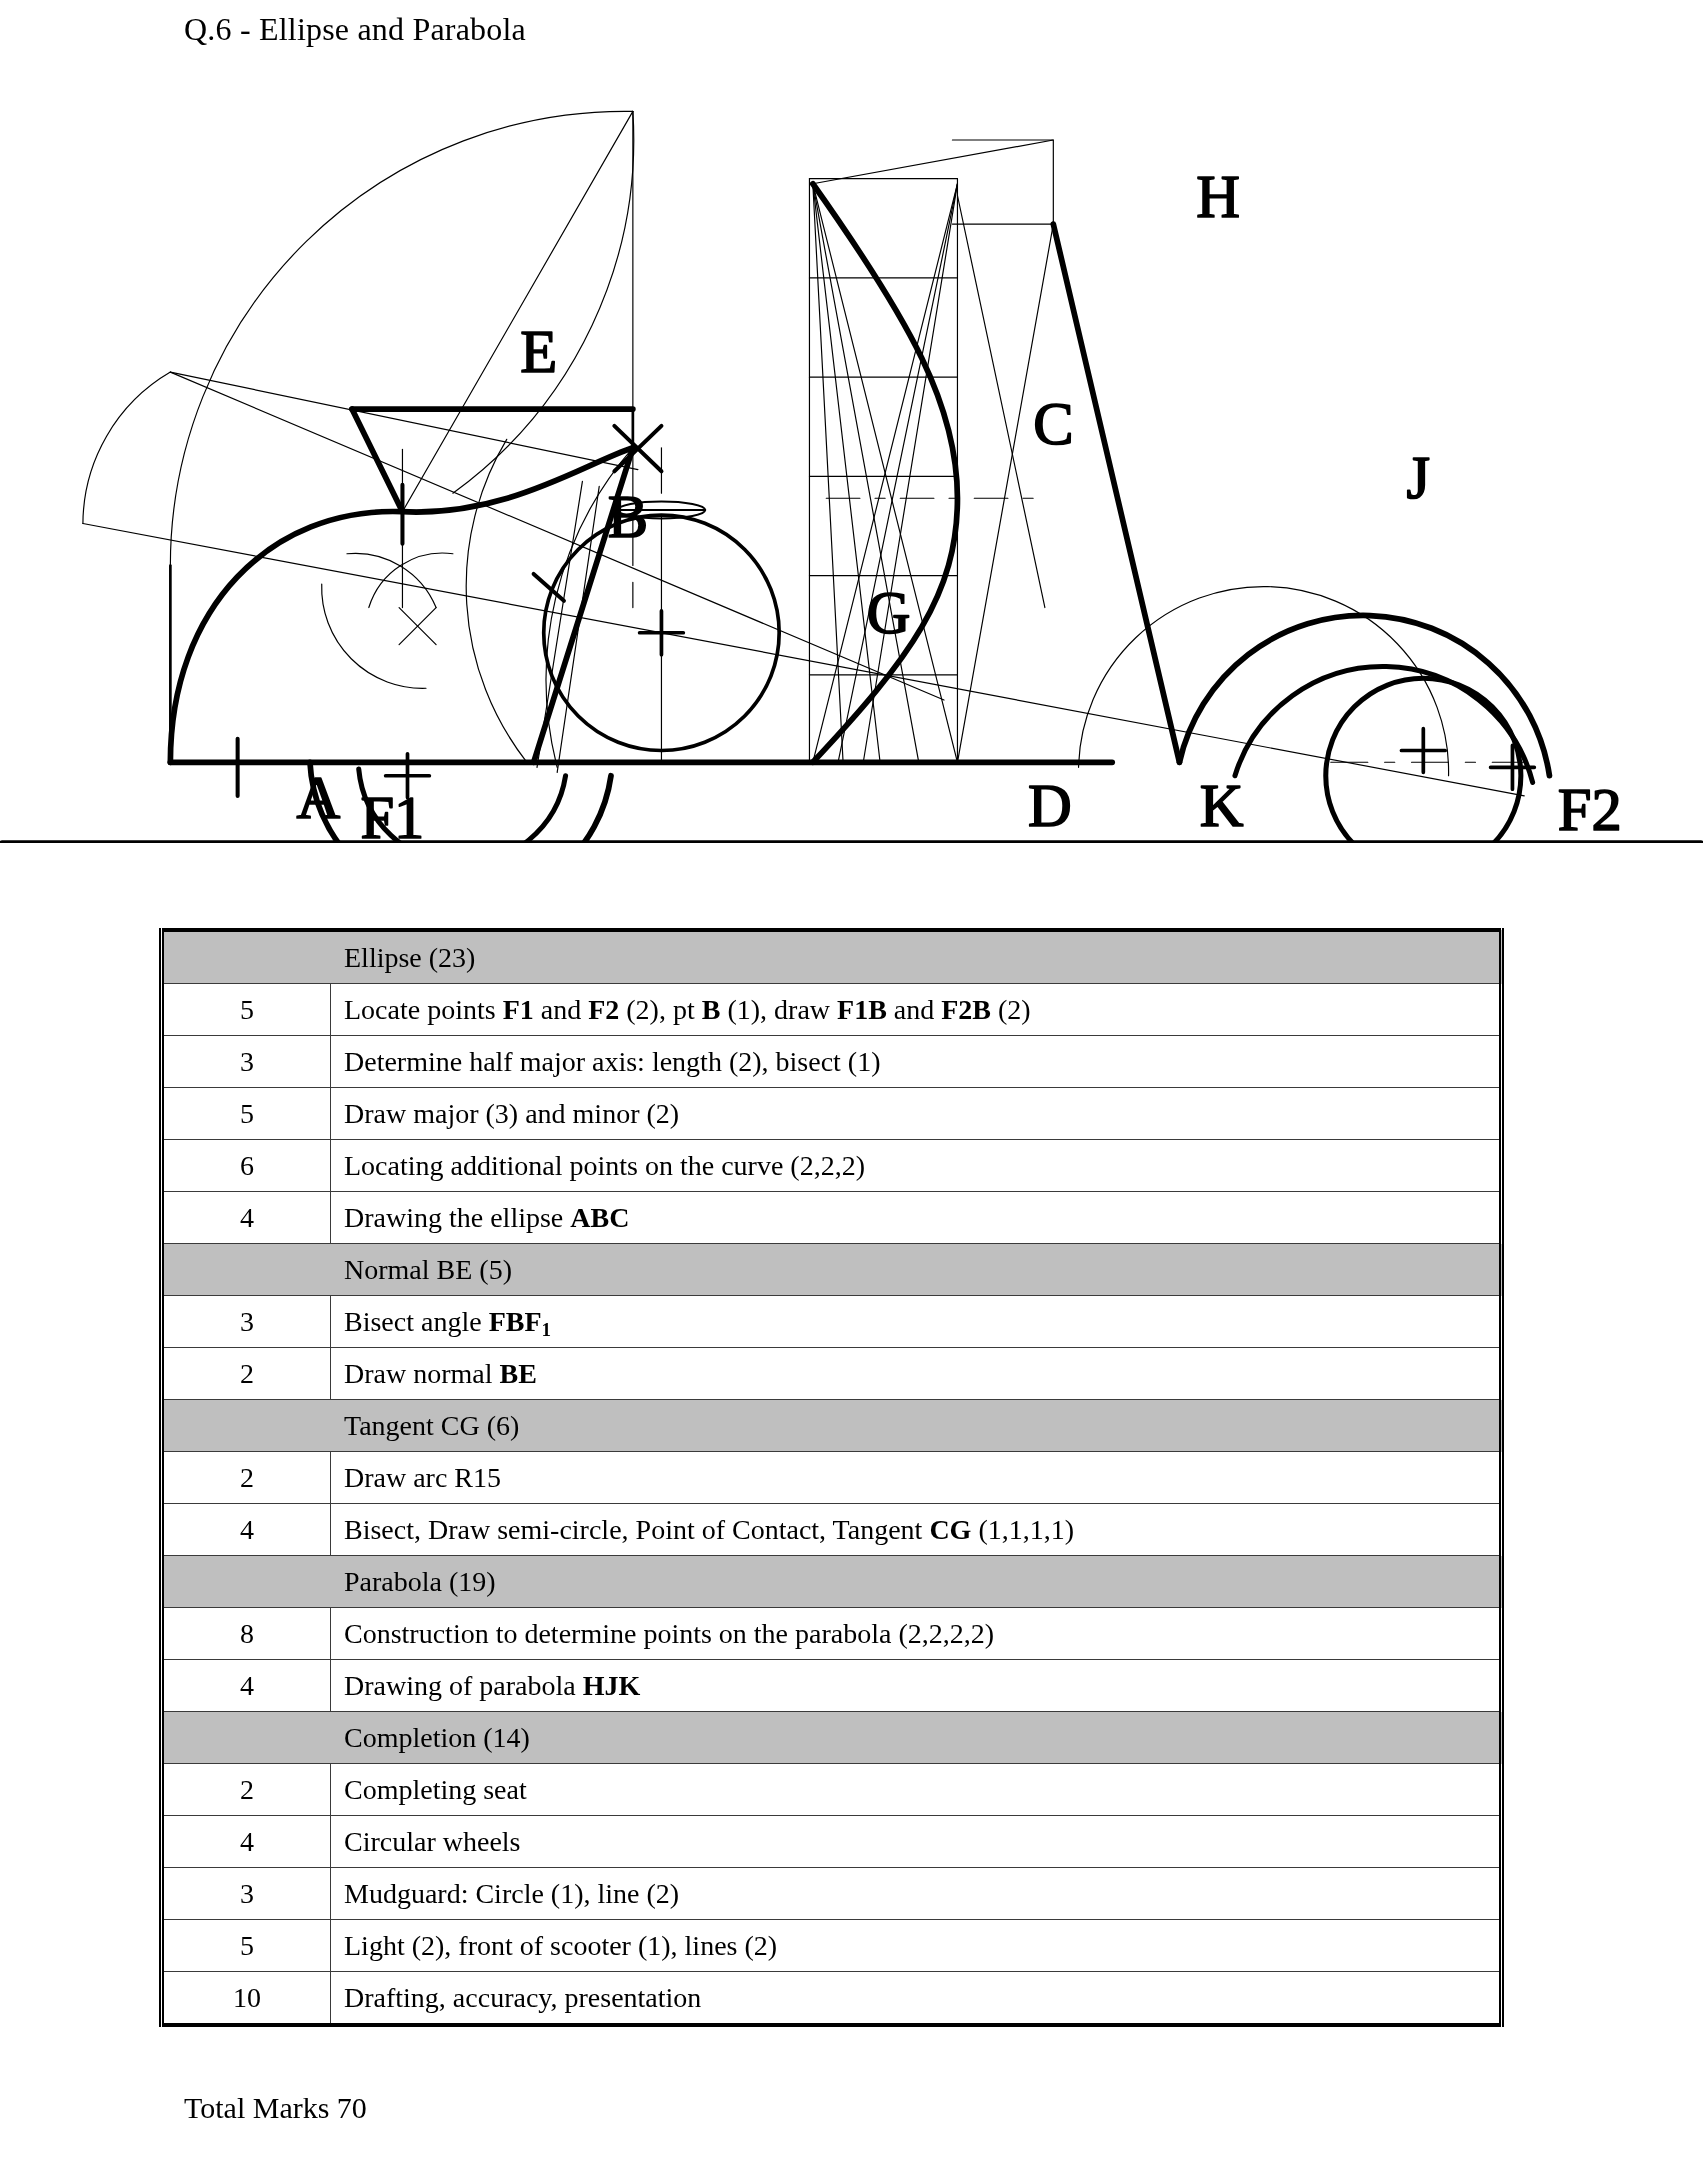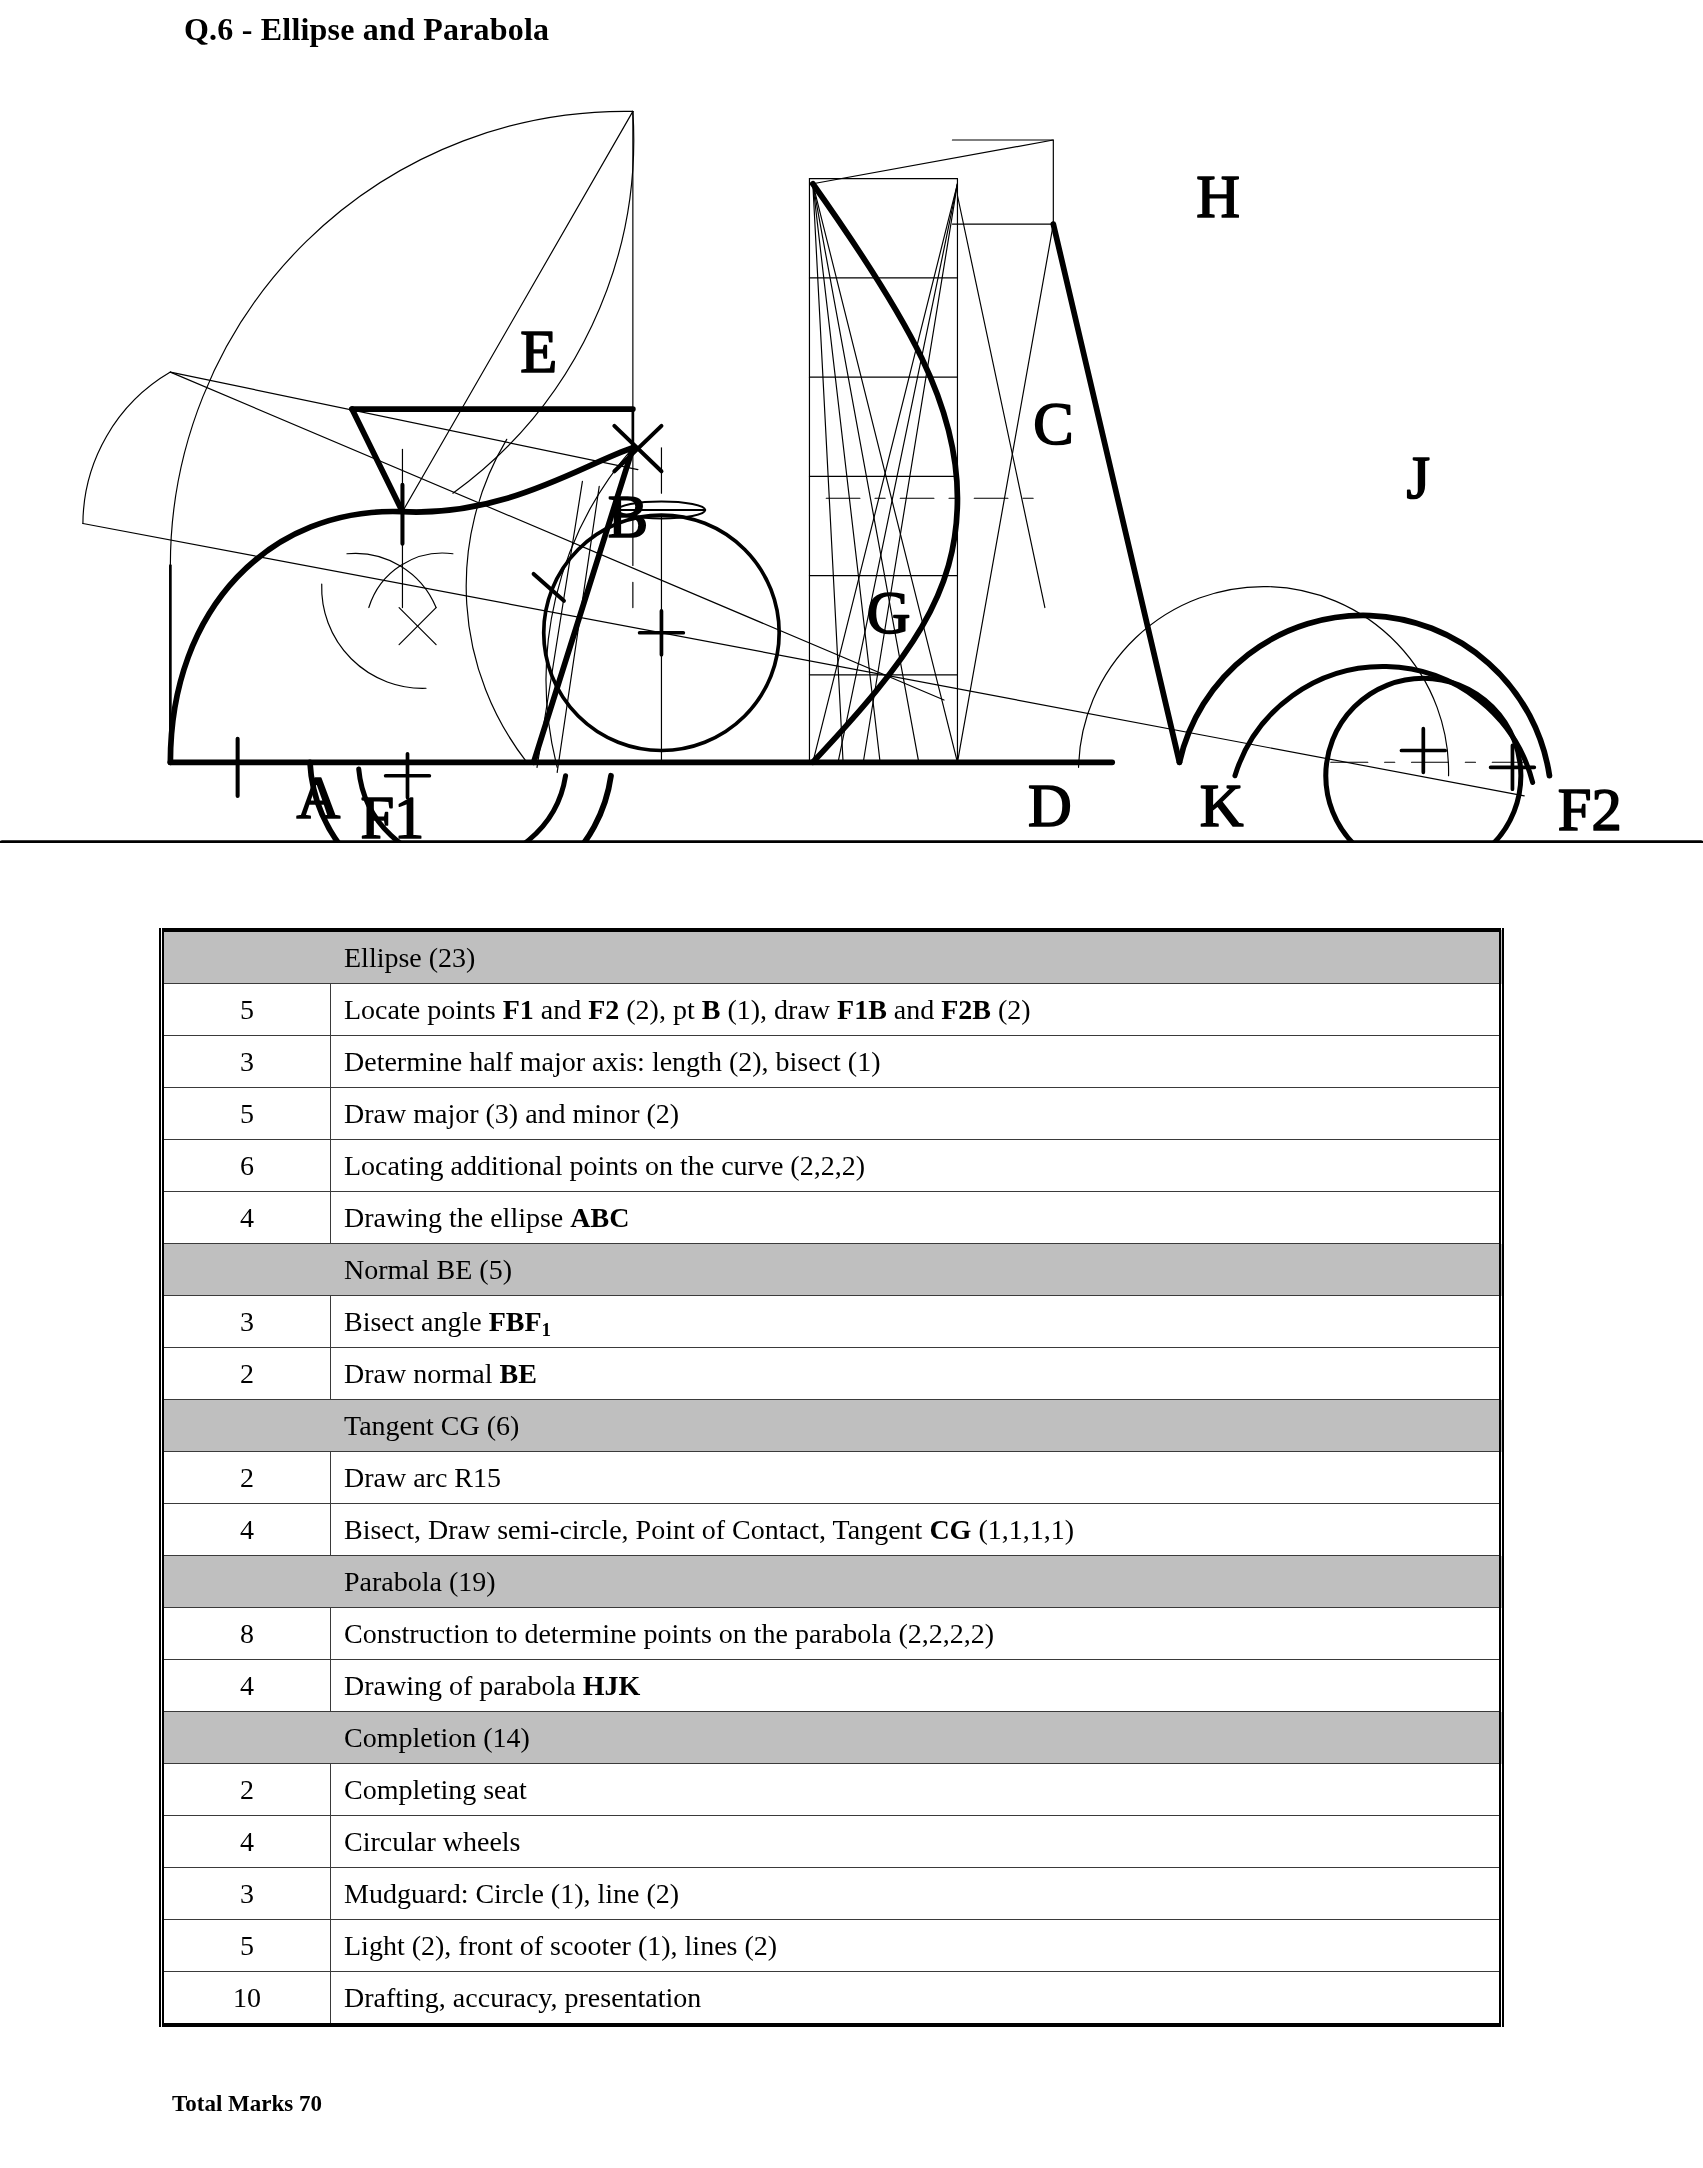--- a/index.html
+++ b/index.html
@@ -15,21 +15,21 @@
     position: relative;
     overflow: hidden;
   }
 
   
   .page-title {
     position: absolute;
     left: 184px;
     top: 11.2px;
     font-size: 32px;
-    font-weight: bold;
+    font-weight: normal;
     letter-spacing: 0.2px;
     white-space: nowrap;
   }
 
   
   .drawing-wrap {
     position: absolute;
     left: 0px;
     top: 103px;
     width: 1703px;
@@ -91,24 +91,24 @@
   }
   .scheme tr.bold-row td {
     font-weight: normal;
   }
   b { font-weight: bold; }
   sub { font-size: 0.68em; vertical-align: baseline; position: relative; top: 0.28em; }
 
   
   .total-marks {
     position: absolute;
-    left: 172px;
+    left: 184px;
     top: 2091px;
-    font-size: 23px;
-    font-weight: bold;
+    font-size: 30px;
+    font-weight: normal;
     white-space: nowrap;
   }
 </style>
 </head>
 <body>
 
 <div class="page-title">Q.6 - Ellipse and Parabola</div>
 
 <div class="drawing-wrap">
   <svg viewBox="0 0 1010 440" preserveAspectRatio="xMidYMid meet">

